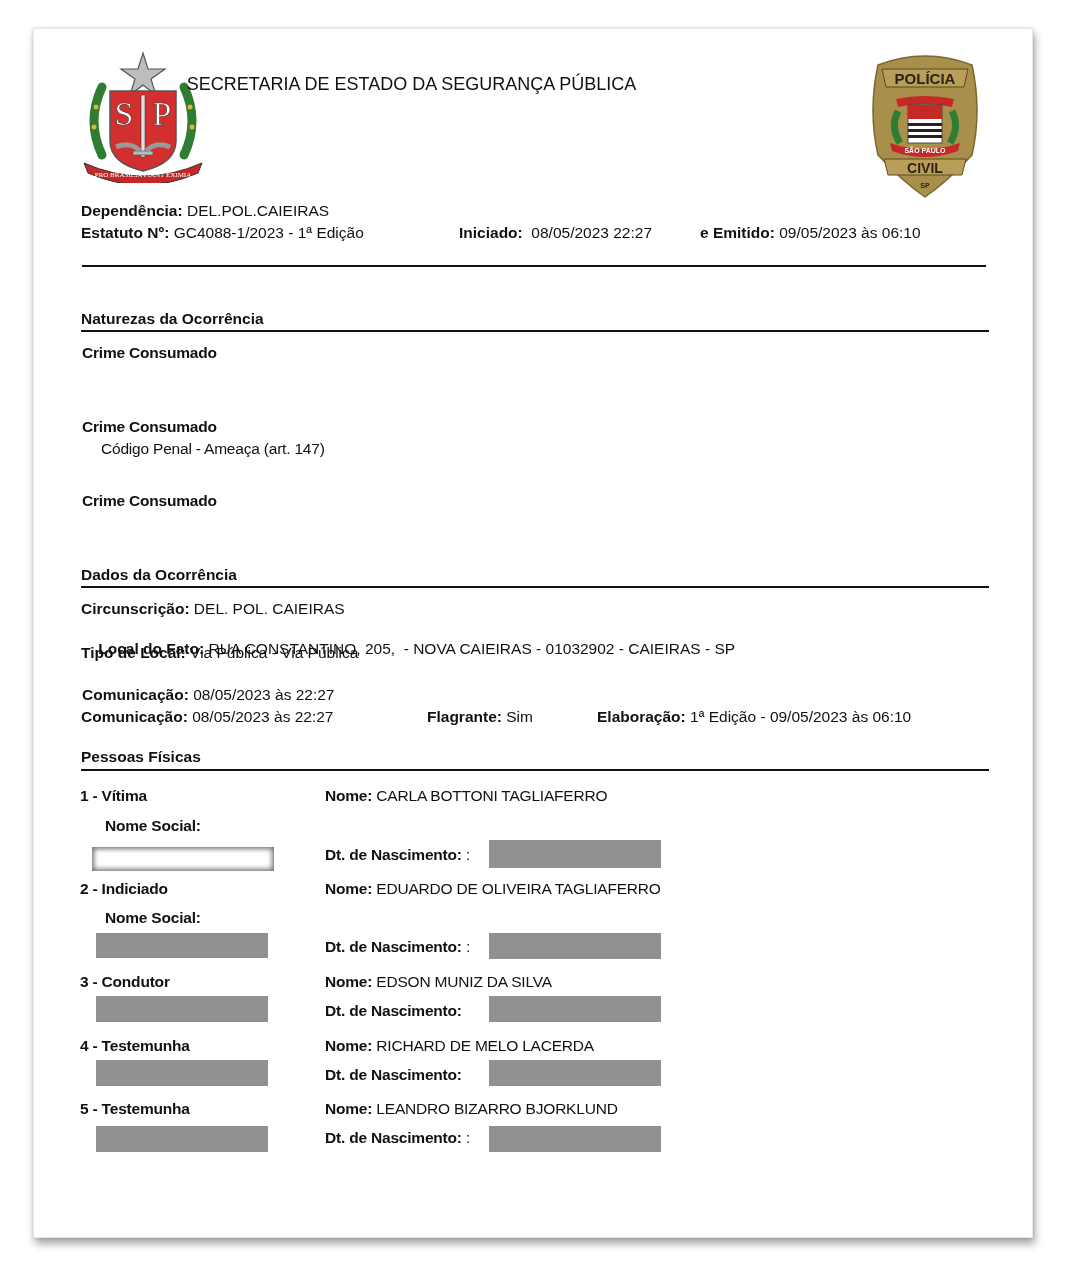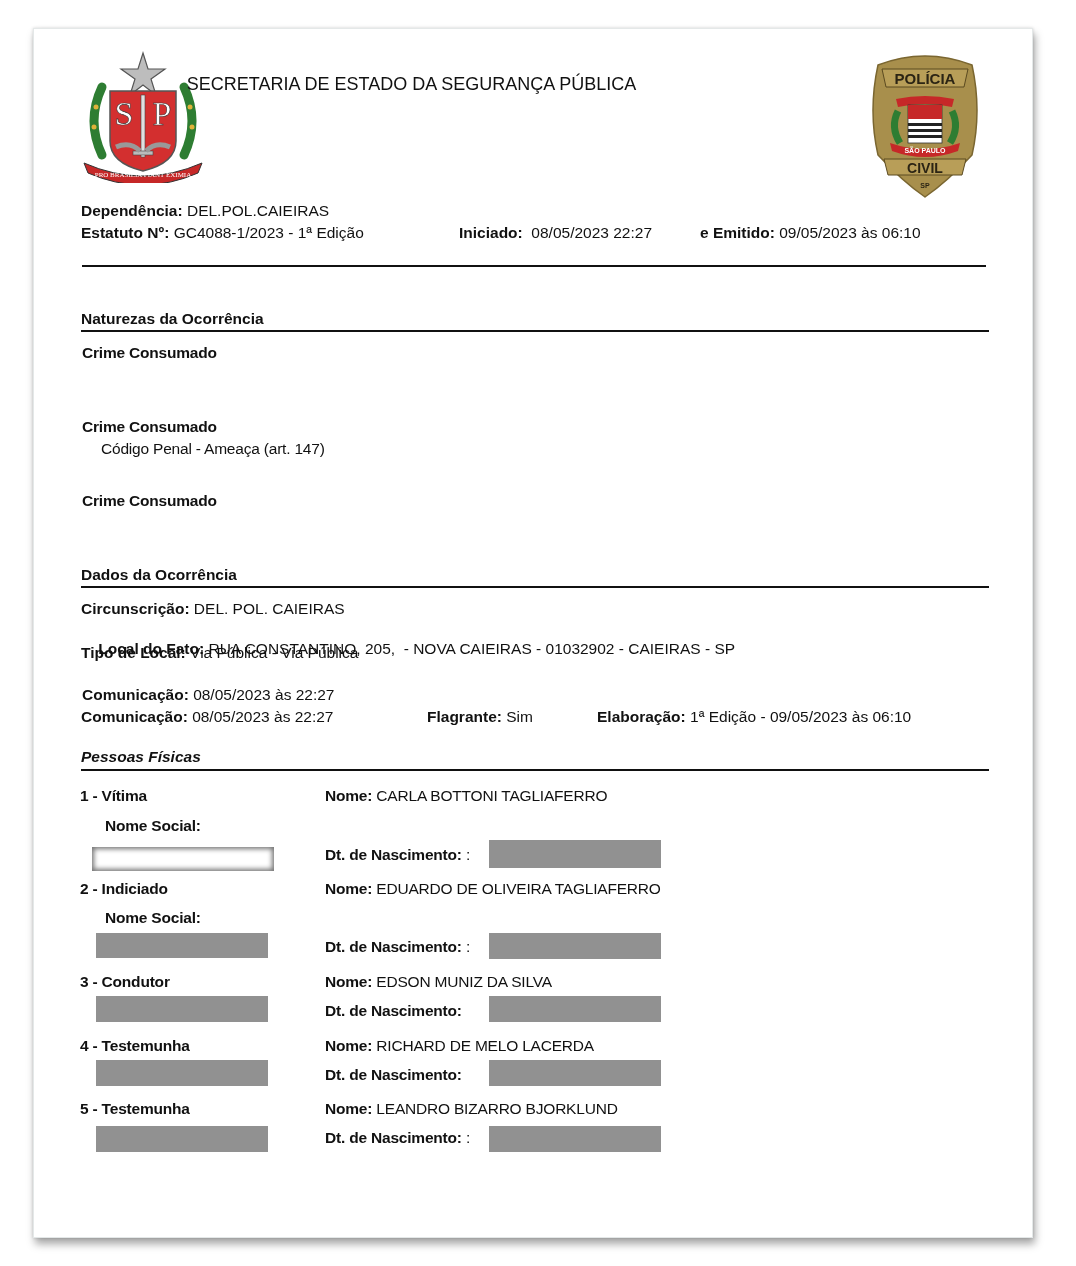--- a/index.html
+++ b/index.html
@@ -120,21 +120,21 @@
   </div>
   <div class="abs t15" style="left:393px;top:679px;">
     <span class="lbl">Flagrante:</span>
     <span>Sim</span>
   </div>
   <div class="abs t15" style="left:563px;top:679px;">
     <span class="lbl">Elaboração:</span>
     <span>1ª Edição - 09/05/2023 às 06:10</span>
   </div>
 
-  <div class="abs sechead" style="left:47px;top:719px;font-style:italic;">Pessoas Físicas</div>
+  <div class="abs sechead" style="left:47px;top:719px;">Pessoas Físicas</div>
   <div class="rule" style="left:47px;top:740px;width:908px;height:1.5px;"></div>
 
   <div class="abs b t15 narrow" style="left:46px;top:758px;">1 - Vítima</div>
   <div class="abs t15 narrow" style="left:291px;top:758px;">
     <span class="lbl">Nome:</span>
     <span>CARLA BOTTONI TAGLIAFERRO</span>
   </div>
   <div class="abs b t15 narrow" style="left:71px;top:788px;">Nome Social:</div>
   <div class="redact-blur" style="left:58px;top:818px;width:182px;height:24px;"></div>
   <div class="abs b t15 narrow" style="left:291px;top:817px;">

